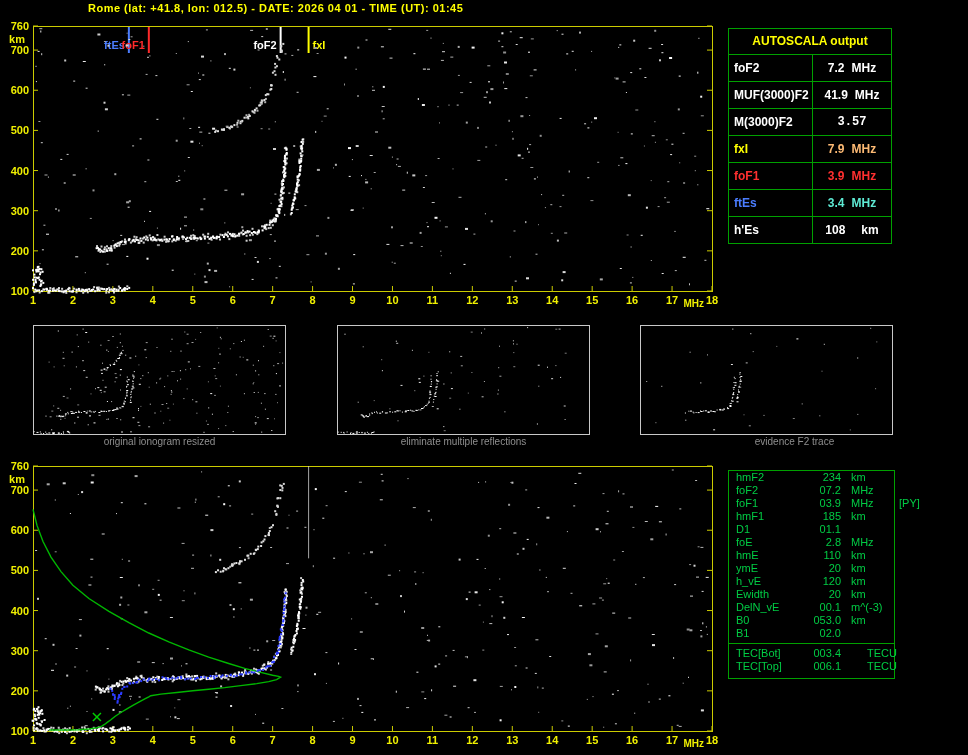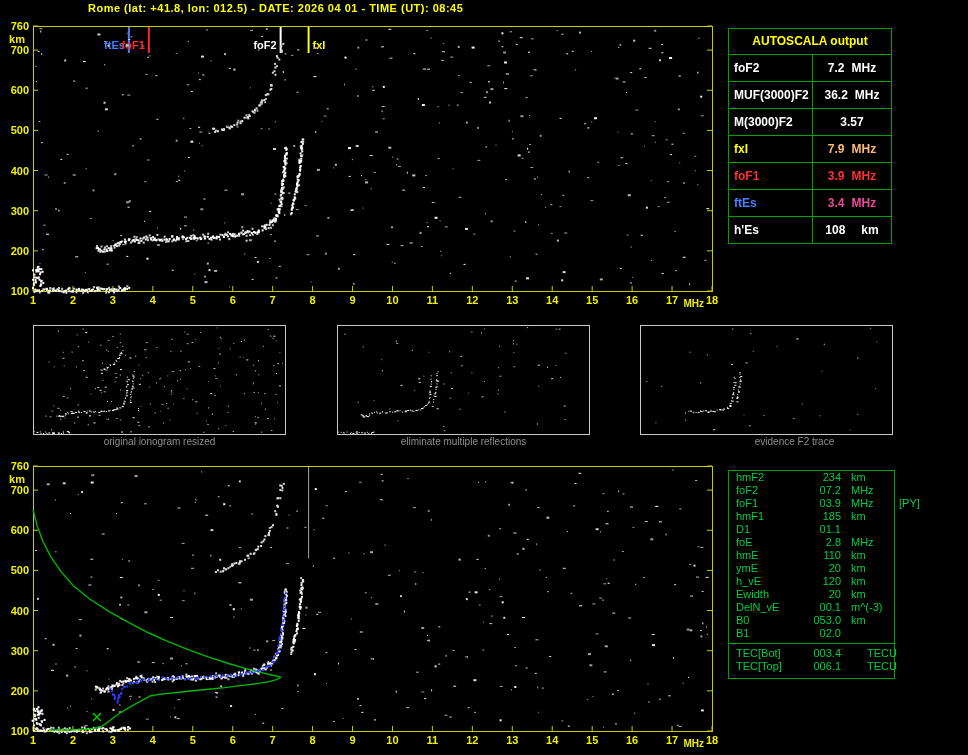--- a/index.html
+++ b/index.html
@@ -36,21 +36,21 @@
   .aip-unit{padding-left:10px;}
   .aip-extra{padding-left:6px;}
   .aip-sep{border-top:1px solid #00a000;margin:3px 0 3px 0;}
   .aip-row.tec .aip-unit{padding-left:26px;}
 </style>
 </head>
 <body>
 
 <div class="page">
 
-  <div class="title">Rome (lat: +41.8, lon: 012.5) - DATE: 2026 04 01 - TIME (UT): 08:45</div>
+  <div class="title">Rome (lat: +41.8, lon: 012.5) - DATE: 2026 04 01 - TIME (UT): 01:45</div>
 
   <svg id="plots" width="968" height="755">
       <g>
         <rect x="33.5" y="26.5" width="679" height="265" fill="none" stroke="#cbcb00" stroke-width="1"></rect>
         <line x1="33" y1="291" x2="38" y2="291" stroke="#cbcb00"></line>
         <line x1="707" y1="291" x2="712" y2="291" stroke="#cbcb00"></line>
         <text x="29" y="295" fill="#f0f000" font-size="11" font-weight="bold" font-family="&quot;Liberation Sans&quot;, sans-serif" text-anchor="end">100</text>
         <line x1="33" y1="250.84848484848484" x2="38" y2="250.84848484848484" stroke="#cbcb00"></line>
         <line x1="707" y1="250.84848484848484" x2="712" y2="250.84848484848484" stroke="#cbcb00"></line>
         <text x="29" y="254.84848484848484" fill="#f0f000" font-size="11" font-weight="bold" font-family="&quot;Liberation Sans&quot;, sans-serif" text-anchor="end">200</text>
@@ -2718,47 +2718,47 @@
         <div class="as-row">
           <div class="as-label" style="color: rgb(255, 255, 255);">foF2</div>
           <div class="as-value" style="color: rgb(255, 255, 255);">
             <span>7.2</span>
             <span>MHz</span>
           </div>
         </div>
         <div class="as-row">
           <div class="as-label" style="color: rgb(255, 255, 255);">MUF(3000)F2</div>
           <div class="as-value" style="color: rgb(255, 255, 255);">
-            <span>36.2</span>
+            <span>41.9</span>
             <span>MHz</span>
           </div>
         </div>
         <div class="as-row">
           <div class="as-label" style="color: rgb(255, 255, 255);">M(3000)F2</div>
-          <div class="as-value" style="color: rgb(255, 255, 255);">
+          <div class="as-value" style="color: rgb(255, 255, 255); font-family: Liberation Mono, monospace;">
             <span>3.57</span>
           </div>
         </div>
         <div class="as-row">
           <div class="as-label" style="color: rgb(255, 255, 0);">fxI</div>
           <div class="as-value" style="color: #fdba74;">
             <span>7.9</span>
             <span>MHz</span>
           </div>
         </div>
         <div class="as-row">
           <div class="as-label" style="color: rgb(255, 48, 48);">foF1</div>
           <div class="as-value" style="color: rgb(255, 48, 48);">
             <span>3.9</span>
             <span>MHz</span>
           </div>
         </div>
         <div class="as-row">
           <div class="as-label" style="color: rgb(75, 125, 255);">ftEs</div>
-          <div class="as-value" style="color: #ec4899;">
+          <div class="as-value" style="color: #5eead4;">
             <span>3.4</span>
             <span>MHz</span>
           </div>
         </div>
         <div class="as-row">
           <div class="as-label" style="color: rgb(255, 255, 255);">h'Es</div>
           <div class="as-value" style="color: rgb(255, 255, 255); gap: 16px; text-align: right;">
             <span>108</span>
             <span>km</span>
           </div>

